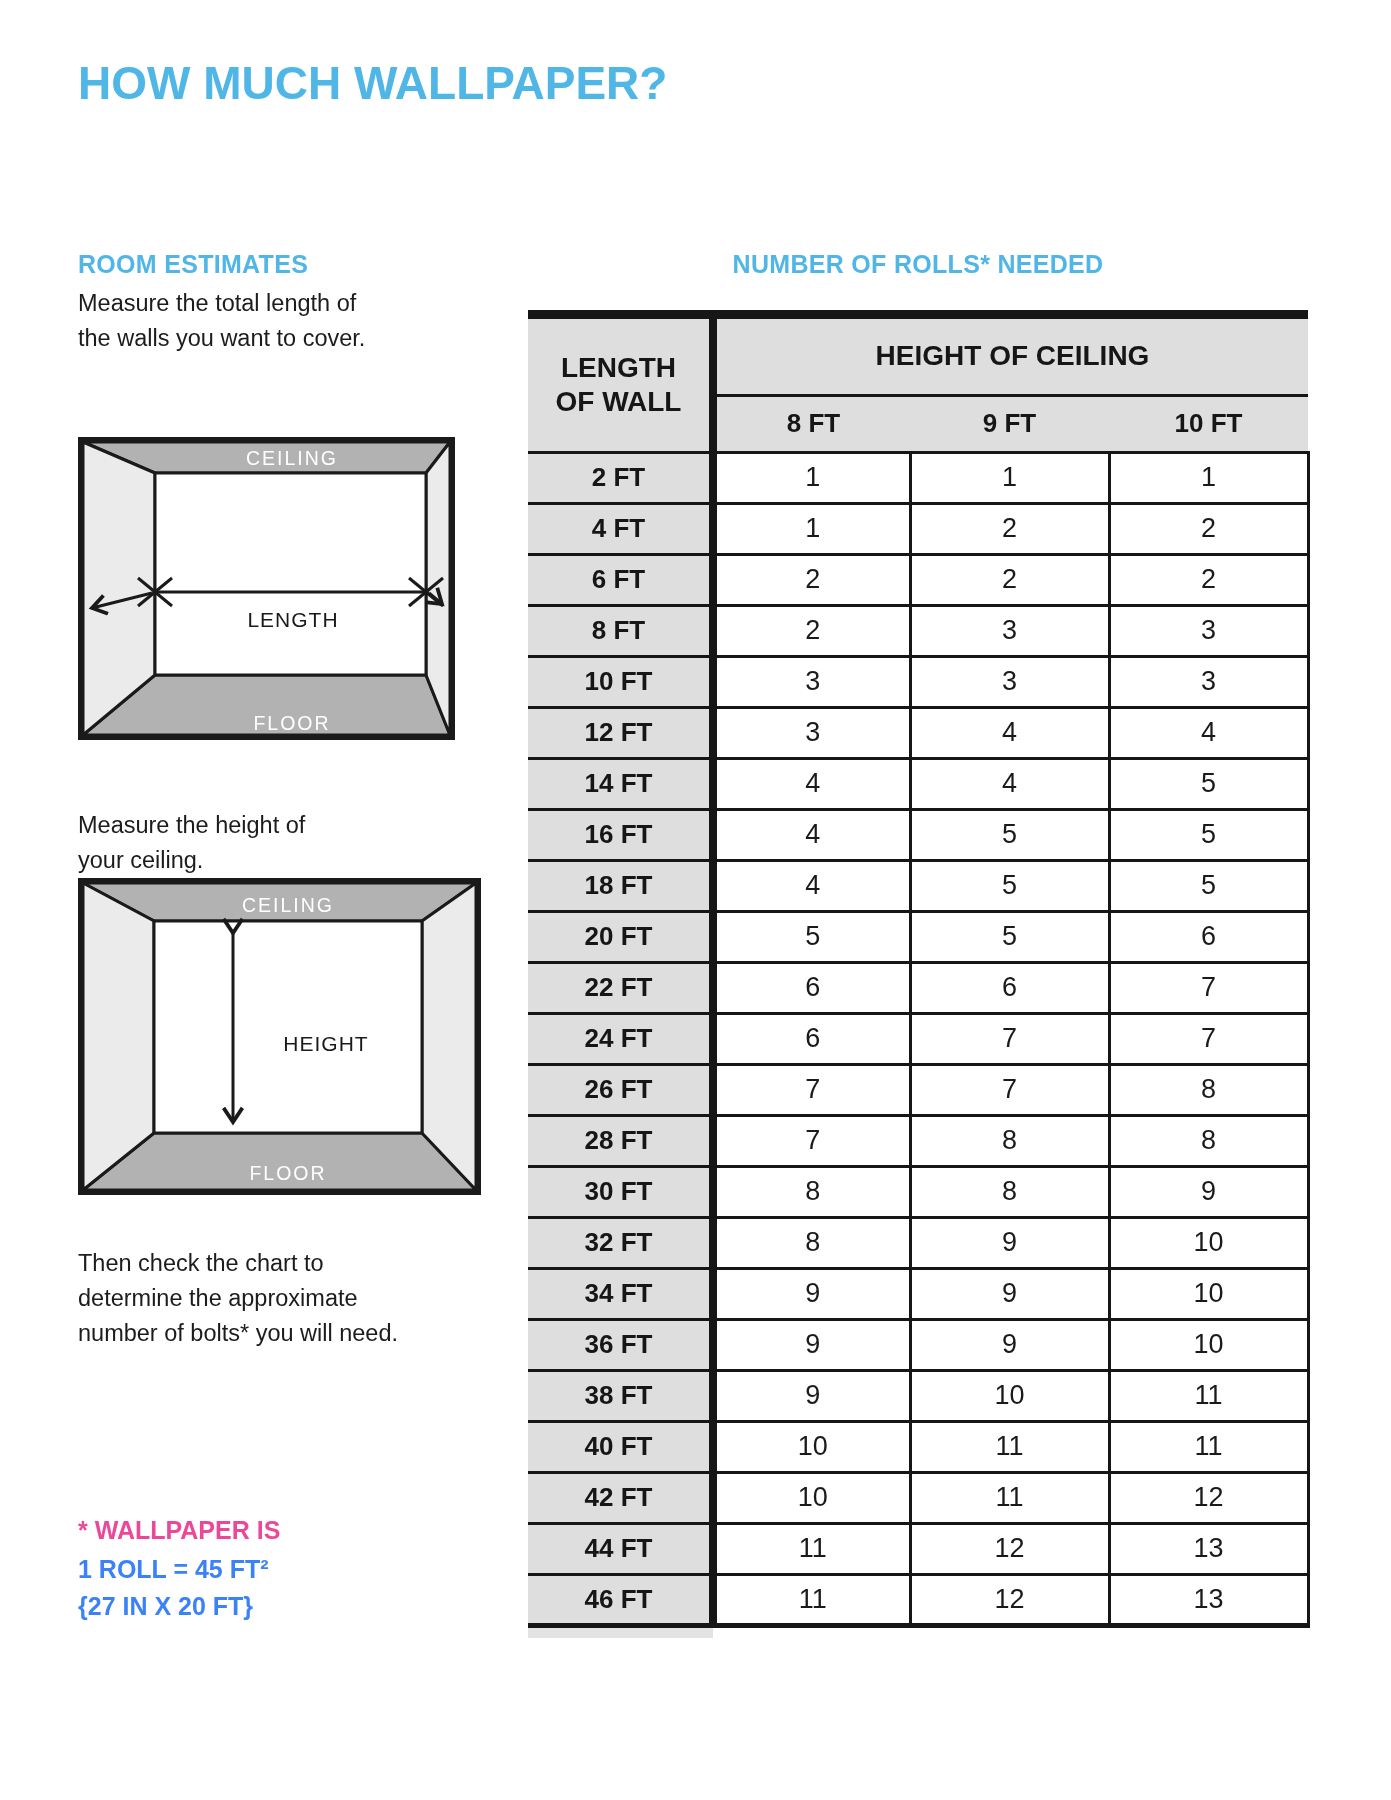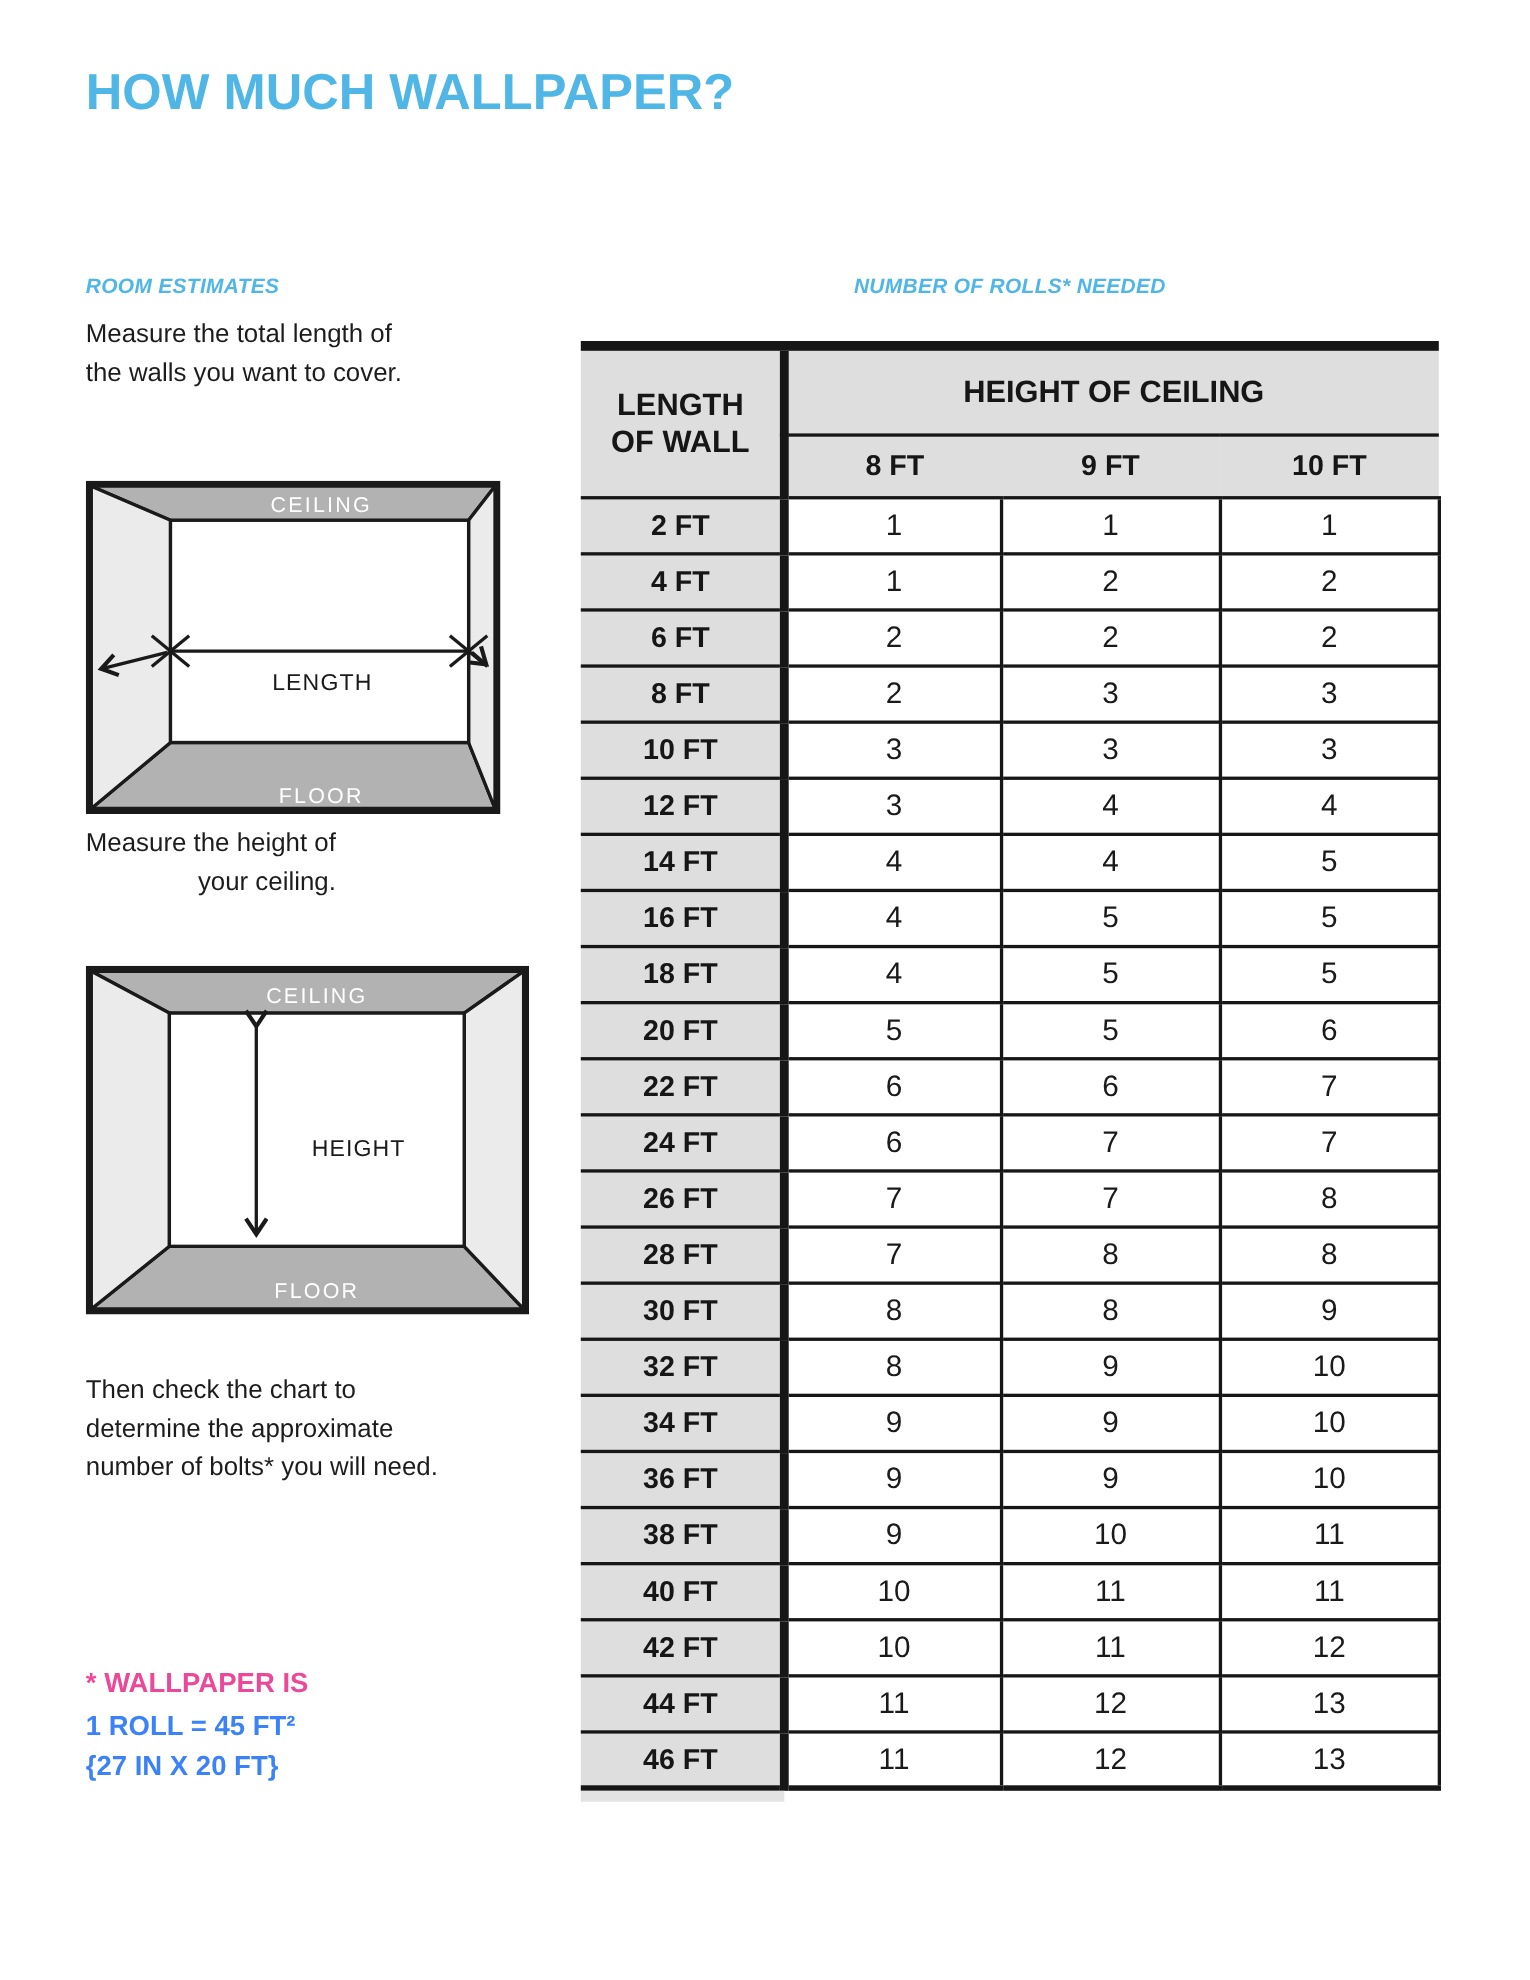--- a/index.html
+++ b/index.html
@@ -14,29 +14,29 @@
     width:1391px;height:1800px;position:relative;background:#ffffff;
     font-family:"Liberation Sans","DejaVu Sans",sans-serif;color:#1c1c1c;
     overflow:hidden;
   }
   .abs{position:absolute;}
   .page-title{
     left:78px;top:56px;font-size:46px;font-weight:bold;color:var(--accent);
     letter-spacing:0px;white-space:nowrap;
   }
   .section-heading{
-    font-size:19px;font-weight:bold;color:var(--accent);letter-spacing:0.3px;font-style:italic;
+    font-size:25px;font-weight:bold;color:var(--accent);letter-spacing:0.3px;
   }
   .room-heading{left:78px;top:250px;}
   .rolls-heading{left:528px;top:250px;width:780px;text-align:center;}
   .para{
     left:78px;font-size:23.5px;line-height:35px;color:#1c1c1c;white-space:pre-line;
   }
   .para1{top:286px;}
-  .para2{top:749px;text-align:right;}
+  .para2{top:808px;}
   .para3{top:1246px;}
   .footnote{
     left:78px;top:1512px;font-size:25px;font-weight:bold;line-height:37px;color:#ec4899;
   }
   .footnote .l2{padding-left:23px;}
   .rollinfo{
     left:78px;top:1551px;font-size:25px;font-weight:bold;line-height:37px;
     color:#3b82f6;white-space:pre-line;
   }
   .diagram1{left:78px;top:437px;}

